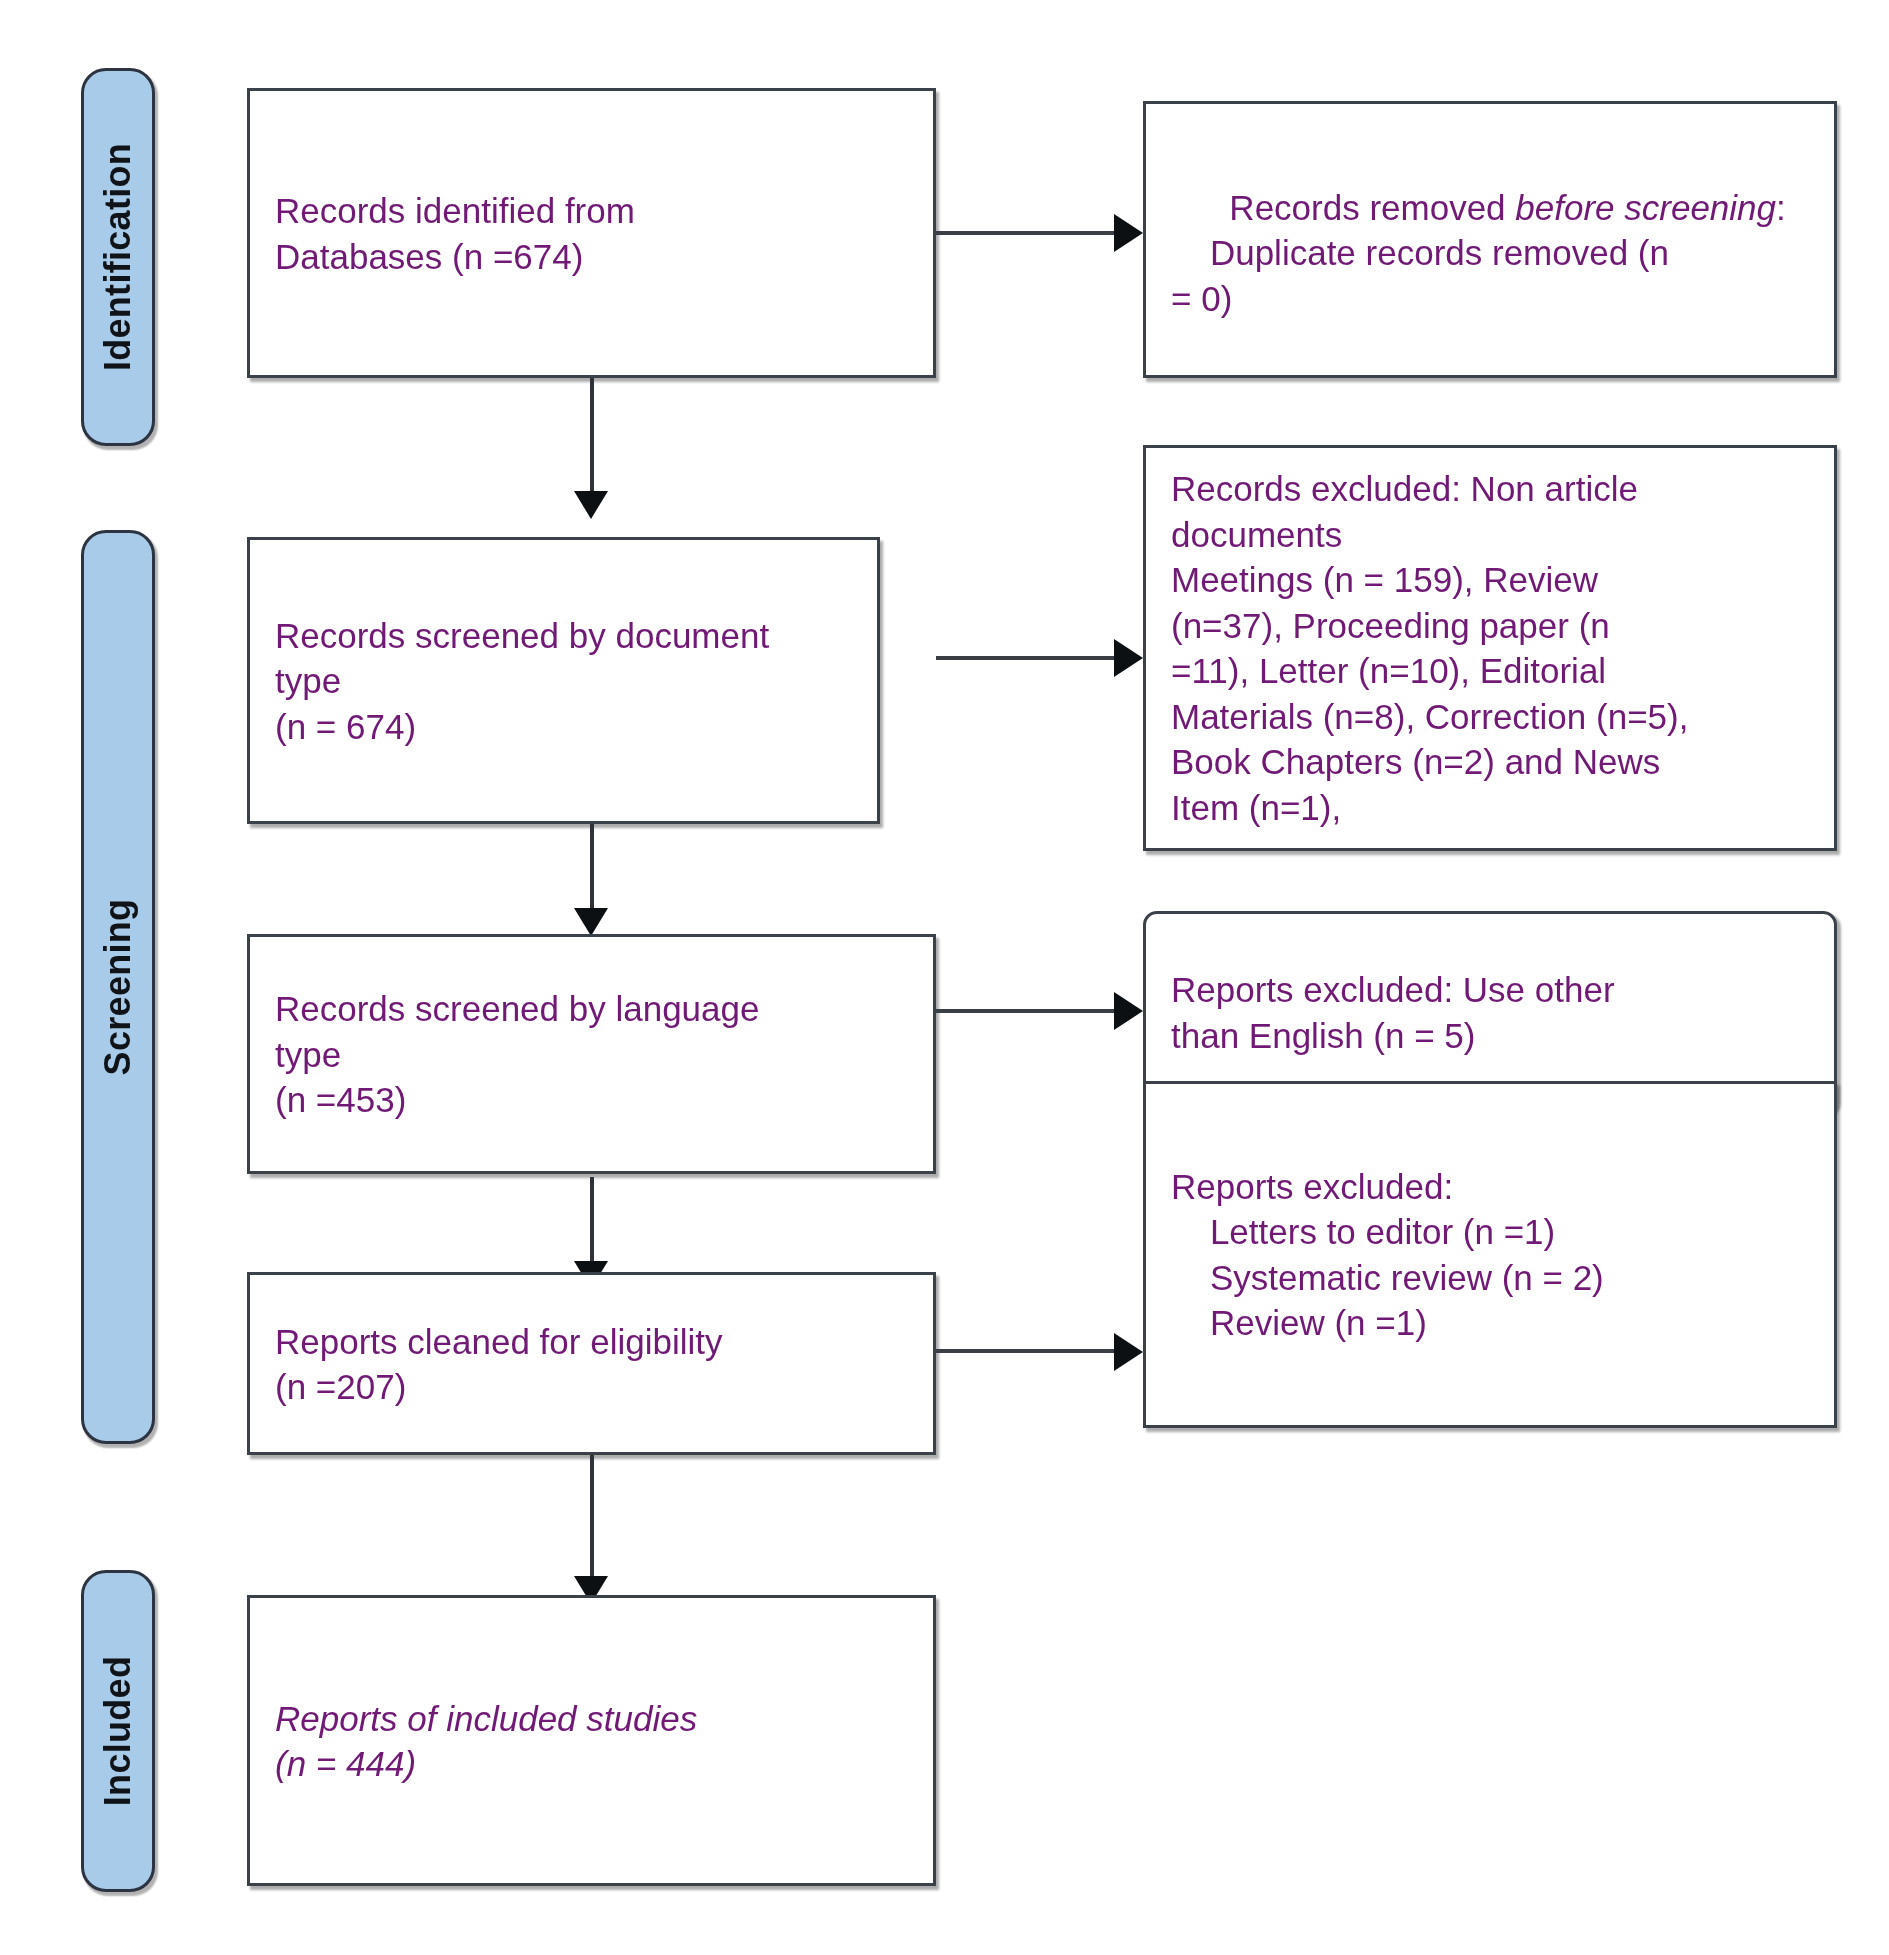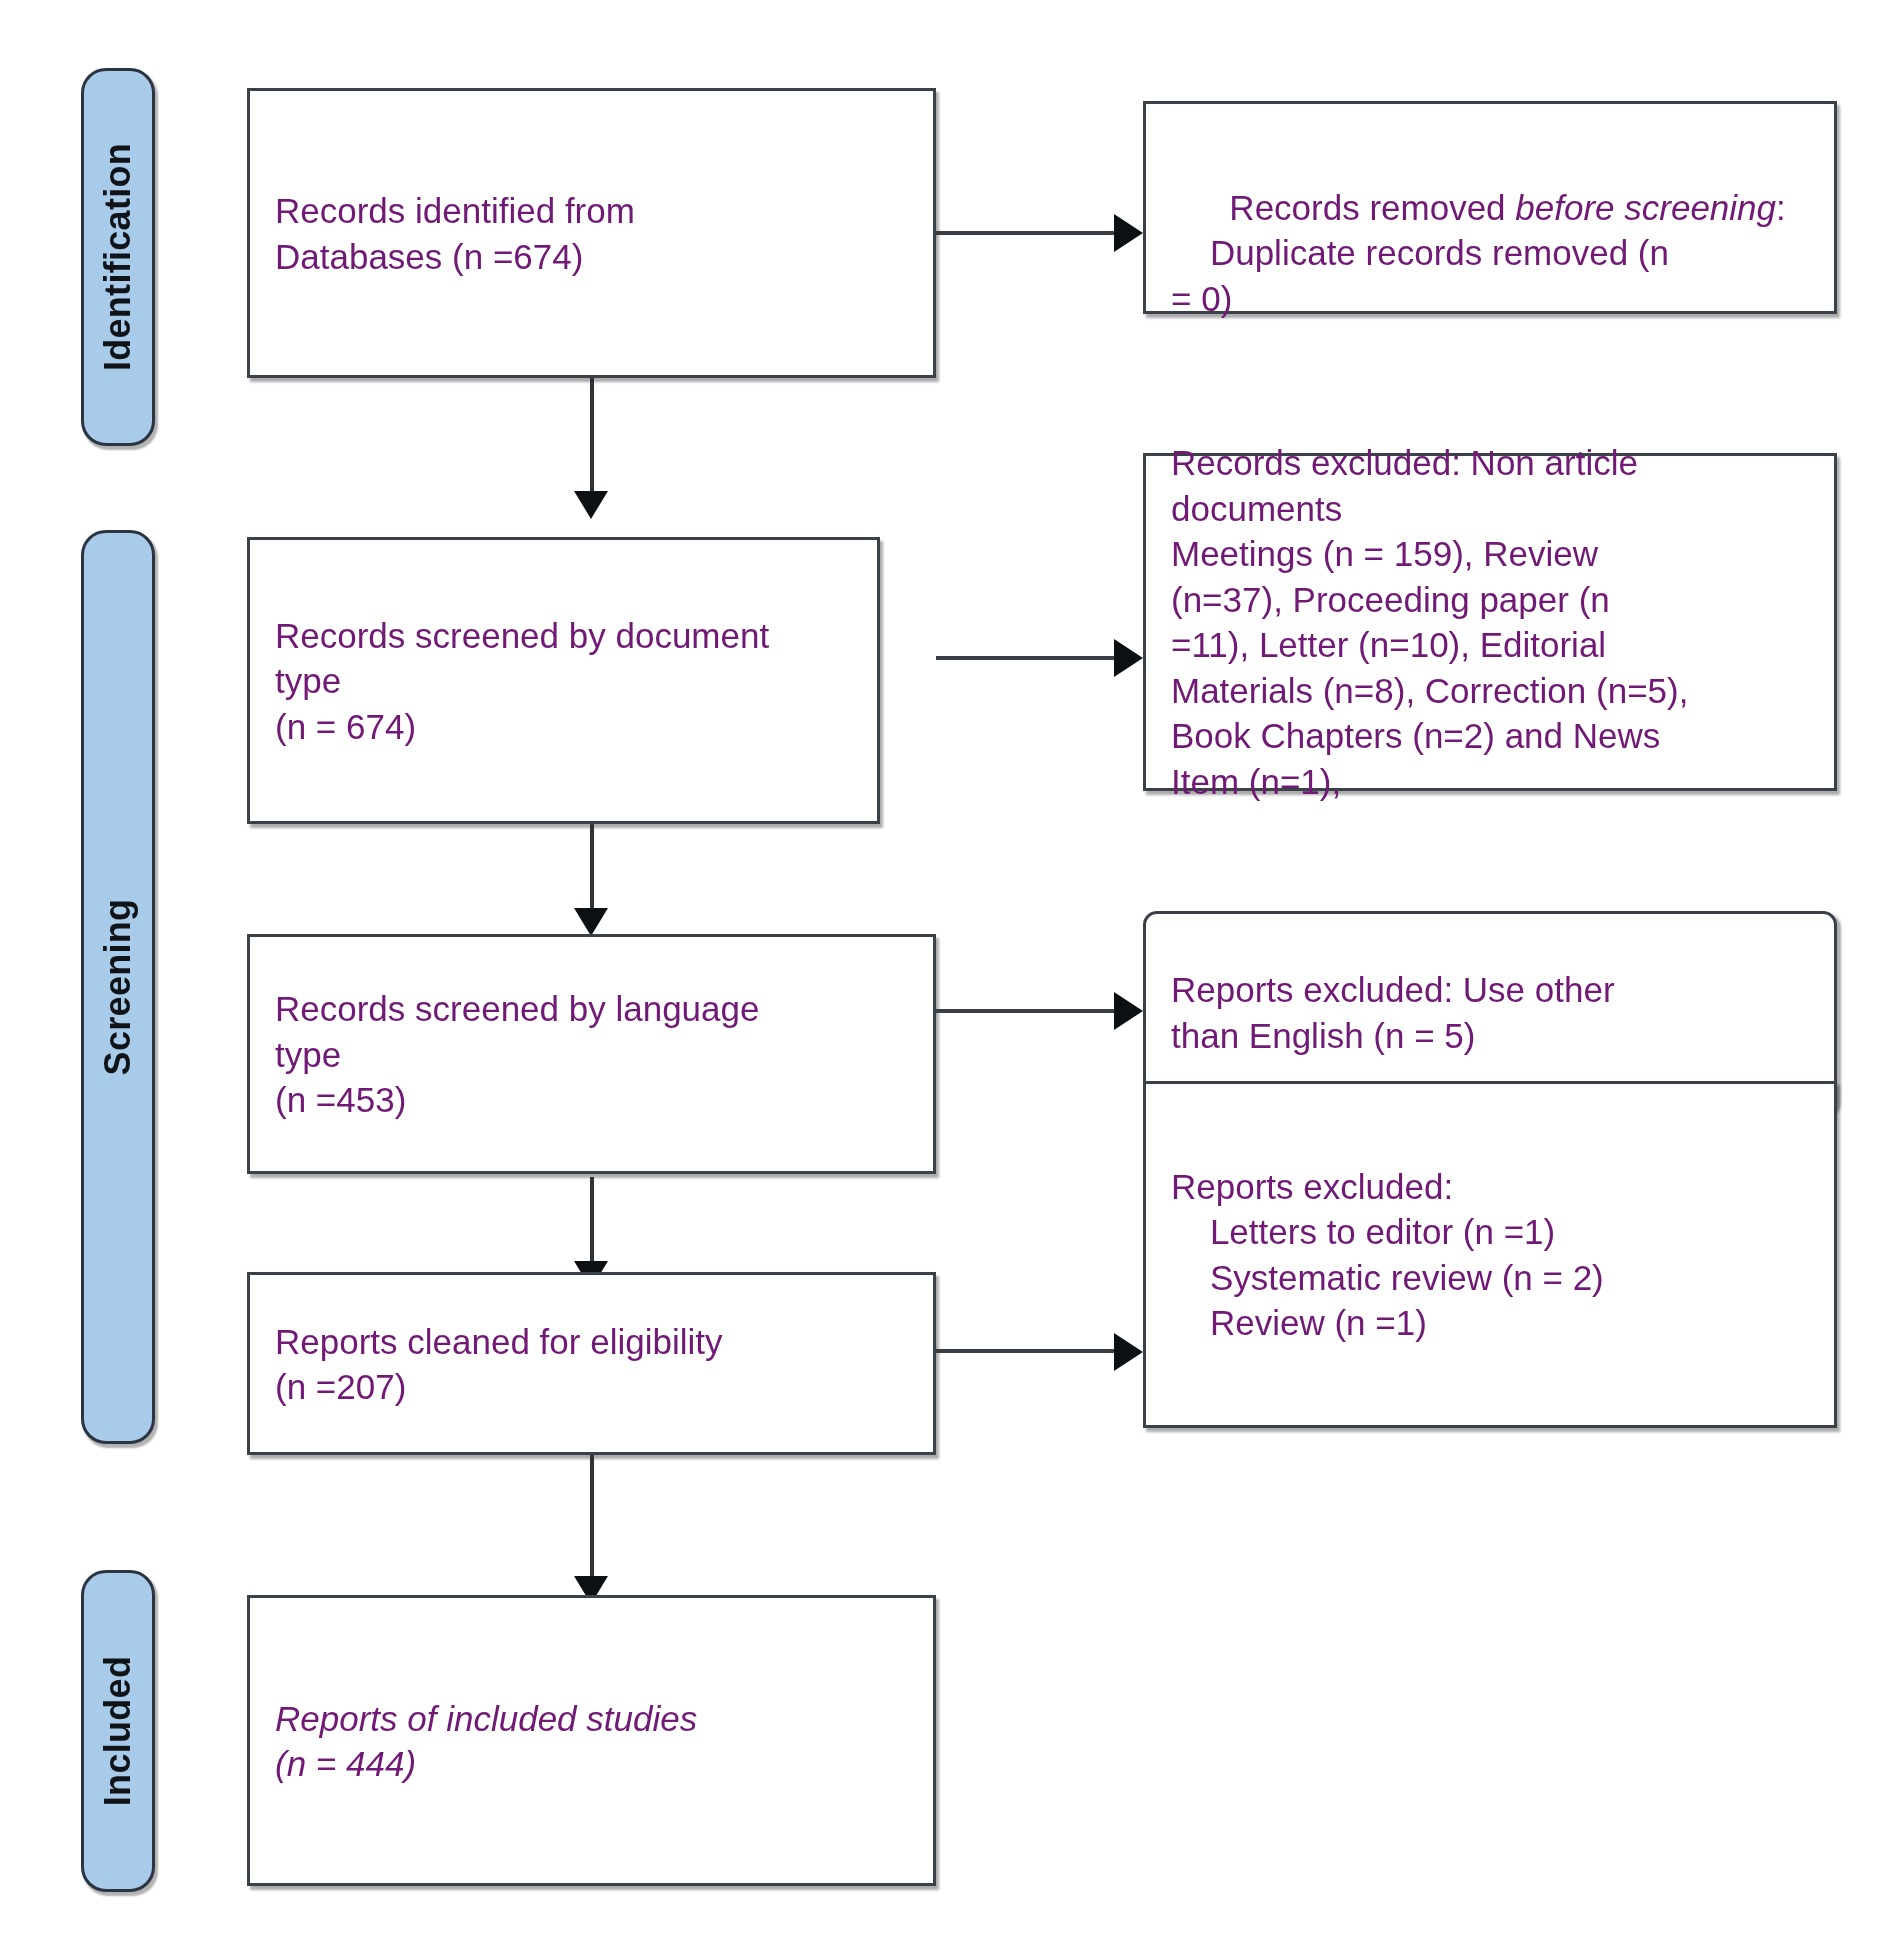--- a/index.html
+++ b/index.html
@@ -108,40 +108,40 @@
 
   <div class="phase-bar" style="left:81px; top:1570px; width:74px; height:322px;">
     <span class="phase-label">Included</span>
   </div>
 
   <div class="flow-box vt-mid" style="left:247px; top:88px; width:689px; height:290px;">
     <div class="box-text">Records identified from
 Databases (n =674)</div>
   </div>
 
-  <div class="flow-box vt-top" style="left:1143px; top:101px; width:694px; height:213px;">
+  <div class="flow-box vt-top" style="left:1143px; top:101px; width:694px; height:277px;">
     <div class="box-text" style="top:35px;">
       <span>Records removed </span><em>before screening</em><span>:</span>
 <span>    Duplicate records removed (n
 = 0)</span></div>
   </div>
 
   <div class="h-line" style="left:936px; top:231px; width:182px;"></div>
   <div class="h-arrow-head" style="left:1114px; top:214px;"></div>
 
   <div class="v-line" style="left:590px; top:378px; width:3.8px; height:124px;"></div>
   <div class="v-arrow-head" style="left:574px; top:491px;"></div>
 
   <div class="flow-box vt-mid" style="left:247px; top:537px; width:633px; height:287px;">
     <div class="box-text">Records screened by document
 type
 (n = 674)</div>
   </div>
 
-  <div class="flow-box vt-mid" style="left:1143px; top:445px; width:694px; height:338px;margin-top:8px;">
+  <div class="flow-box vt-mid" style="left:1143px; top:445px; width:694px; height:406px;">
     <div class="box-text">Records excluded: Non article
 documents
 Meetings (n = 159), Review
 (n=37), Proceeding paper (n
 =11), Letter (n=10), Editorial
 Materials (n=8), Correction (n=5),
 Book Chapters (n=2) and News
 Item (n=1),</div>
   </div>
 

